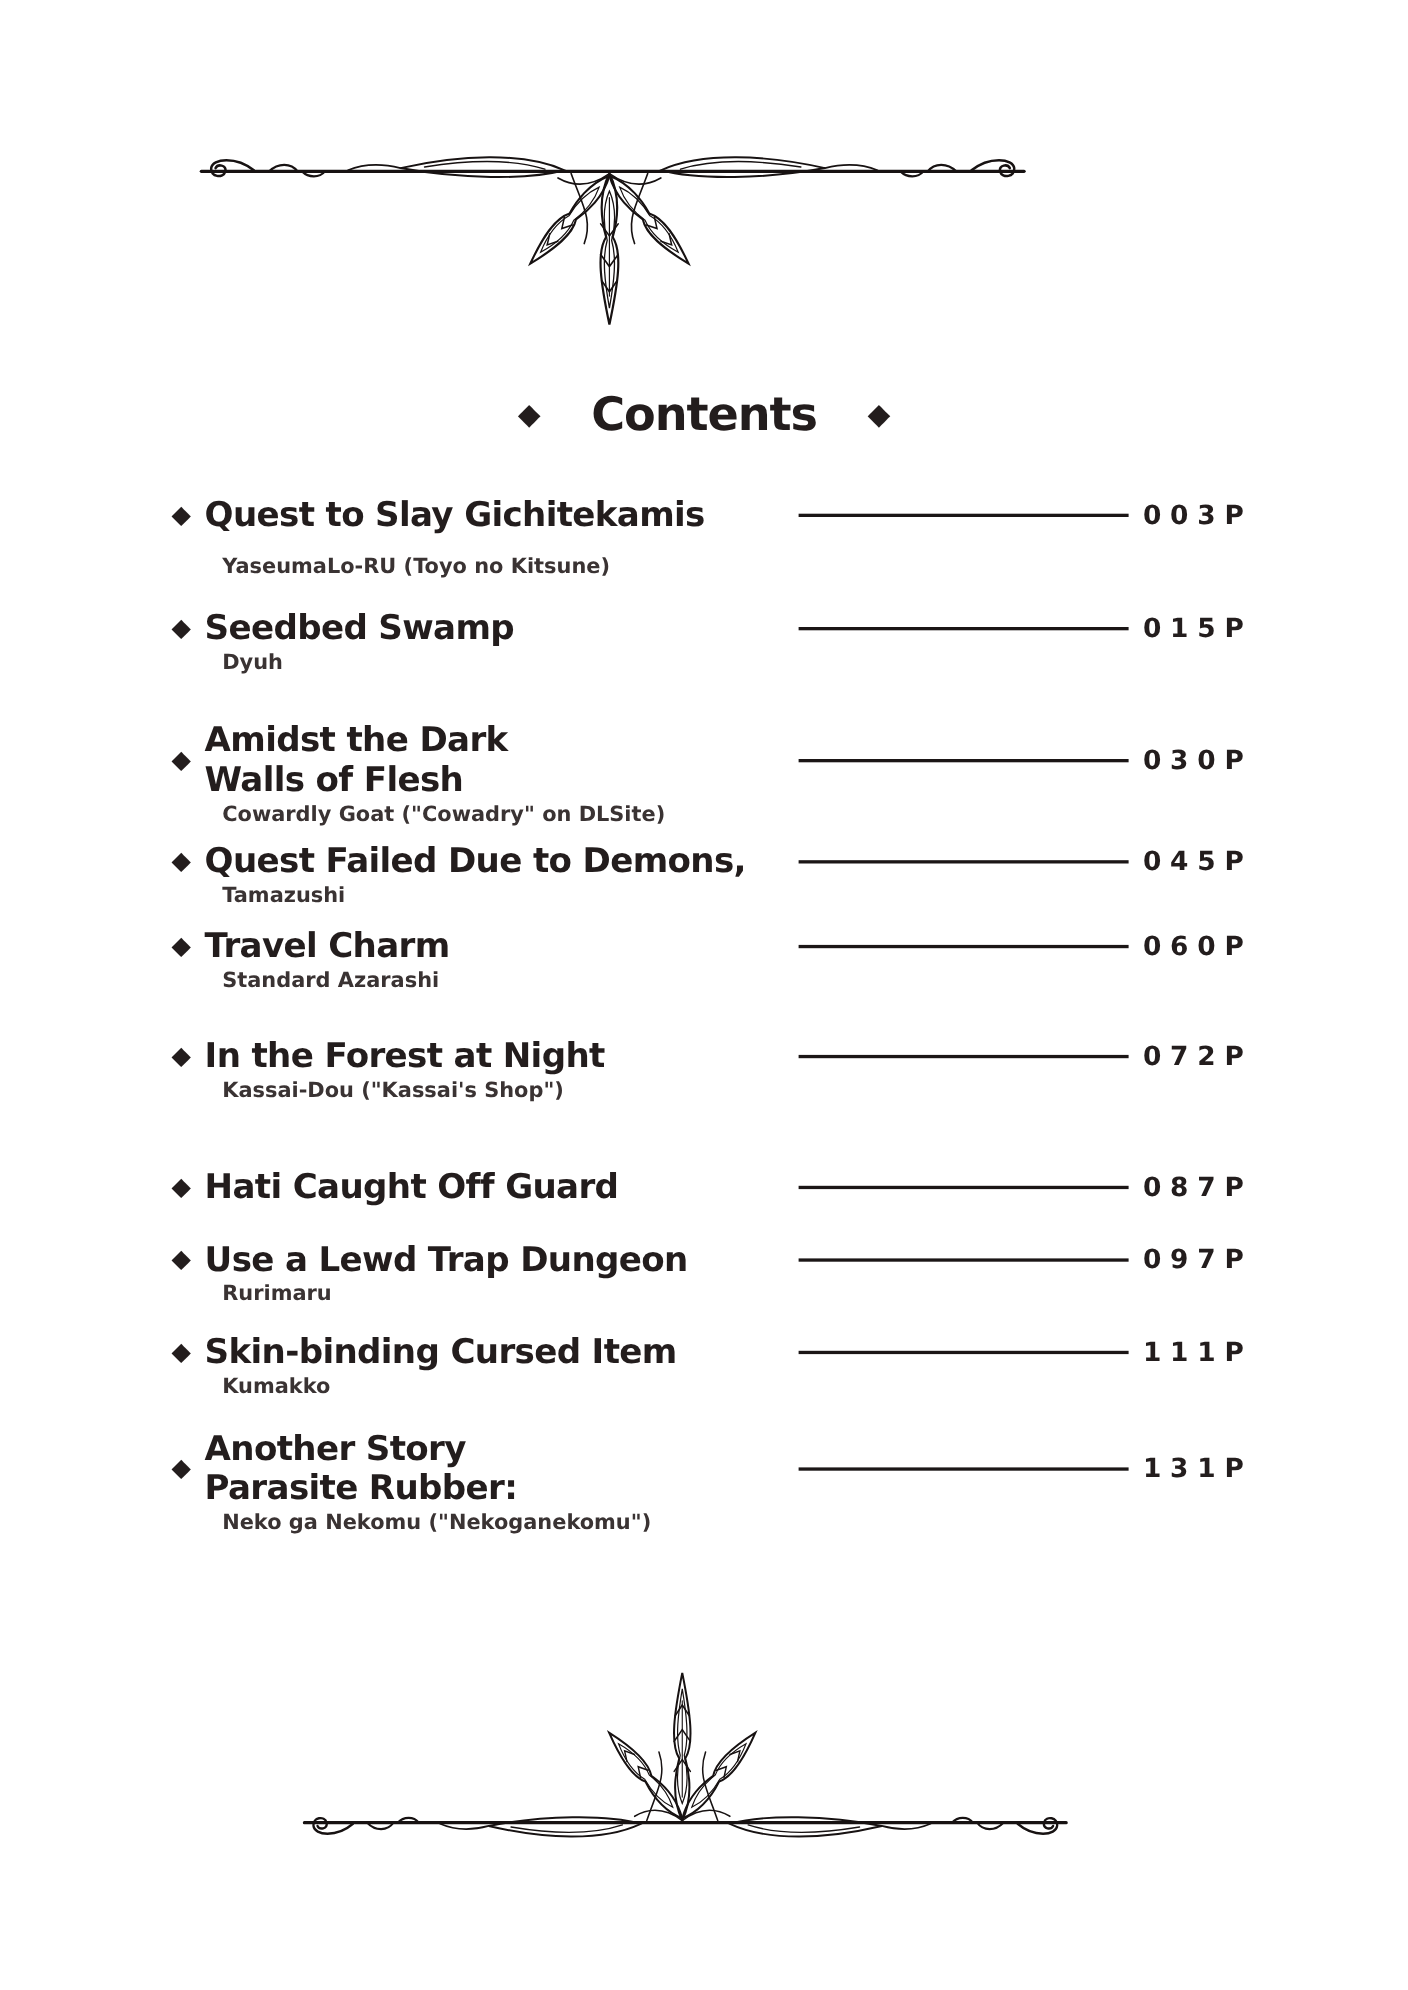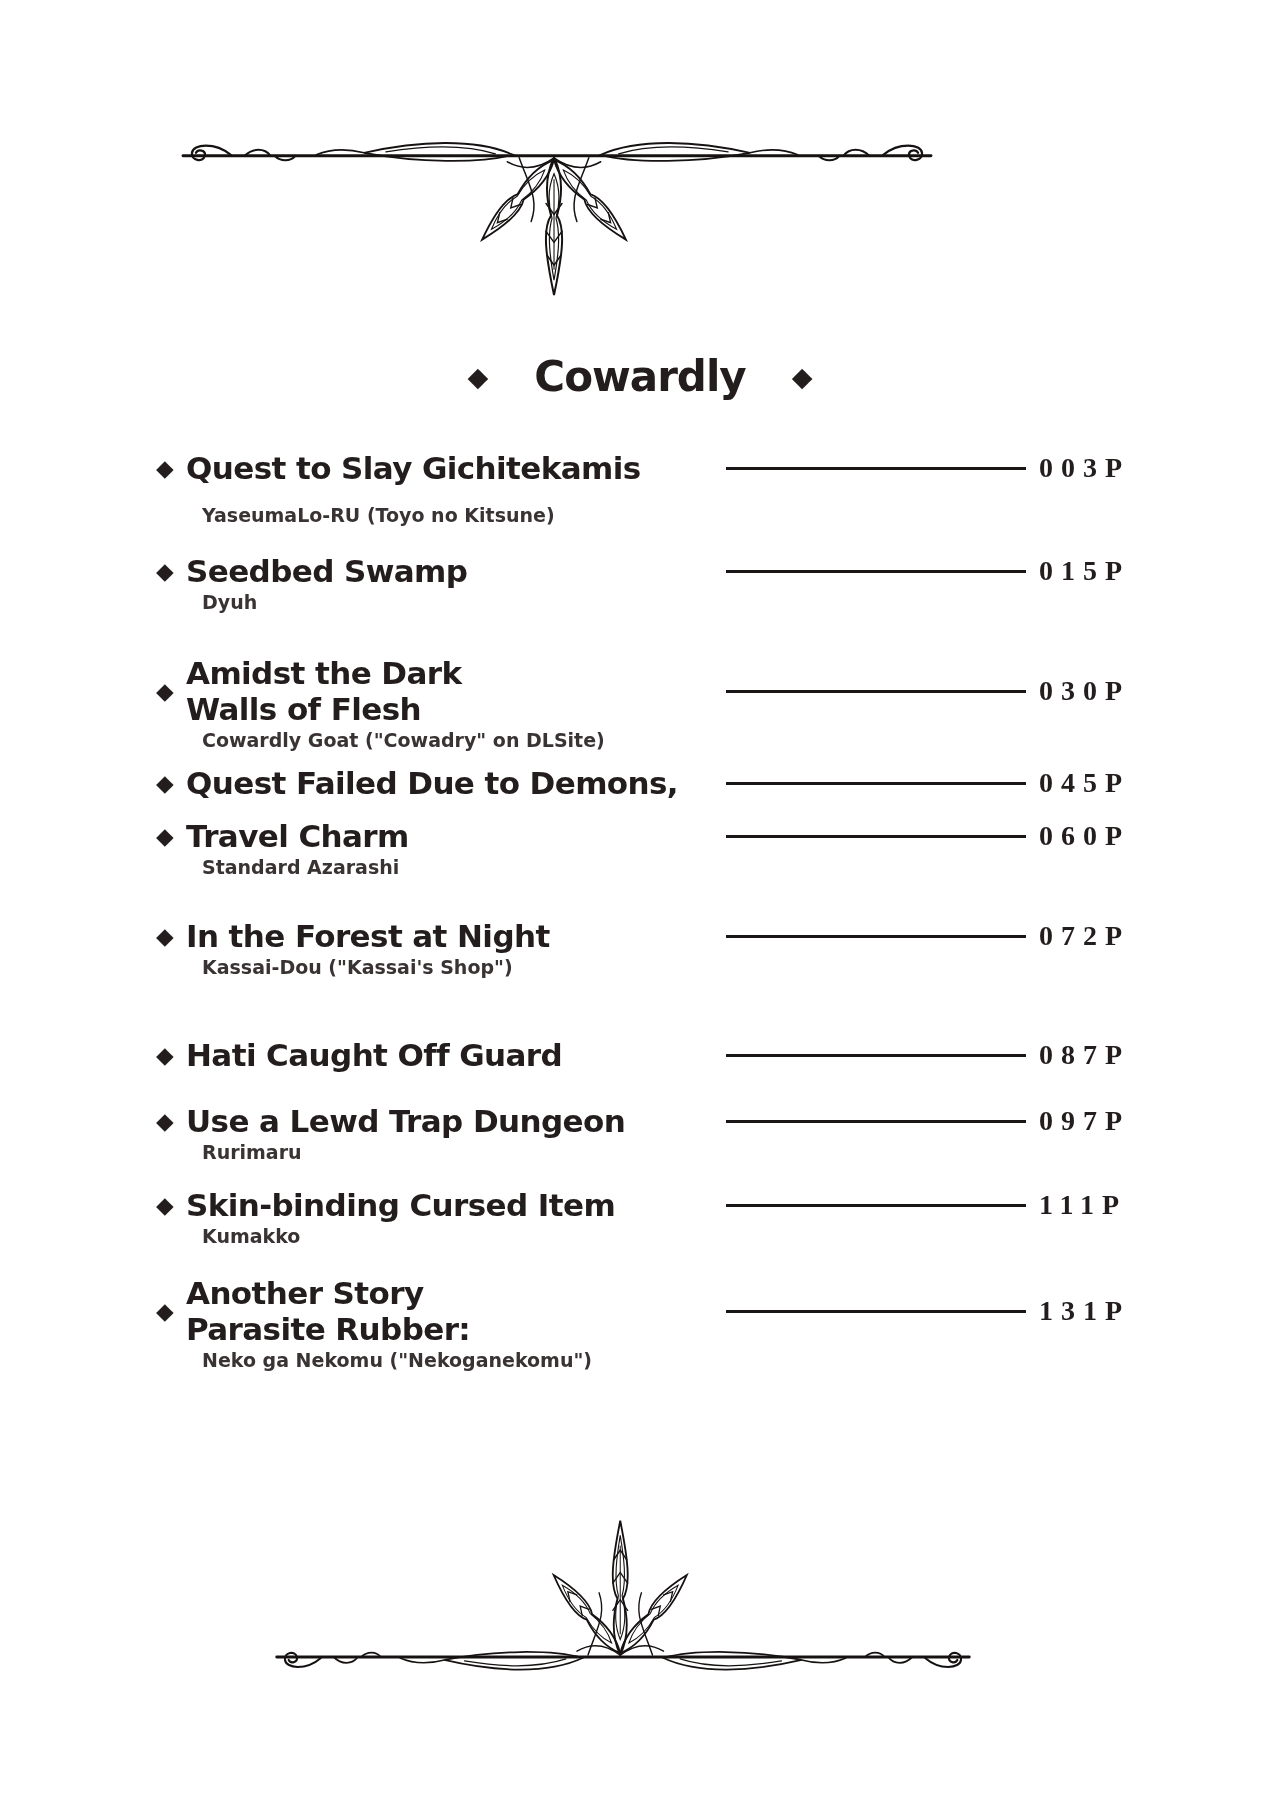--- a/index.html
+++ b/index.html
@@ -54,23 +54,23 @@
     font-size:31px;font-weight:bold;
     letter-spacing:-0.6px;line-height:36px;
     white-space:nowrap;
   }
   .leader{
     height:3px;background:#1b1616;
     width:300px;flex-shrink:0;
     margin-left:auto;margin-right:13px;
   }
   .page{
-    font-size:28px;font-weight:bold;
+    font-size:24px;font-weight:bold;
     letter-spacing:8px;white-space:nowrap;
-    flex-shrink:0;width:108px;font-family:Liberation Serif, serif;
+    flex-shrink:0;width:108px;
   }
   .author{
     margin:2px 0 0 46px;
     font-size:19px;font-weight:bold;
     line-height:22px;color:#3a3333;
     white-space:nowrap;
   }
   .entry:nth-child(1) .author{margin-top:18px;}
   #orn-defs{position:absolute;width:0;height:0;overflow:hidden;}
 </style>
@@ -117,21 +117,21 @@
 <div id="page">
 
   <div class="orn-top">
     <svg width="758" height="184" viewBox="0 0 760 185" xmlns="http://www.w3.org/2000/svg">
       <use href="#orn"></use>
     </svg>
   </div>
 
   <h1 class="heading">
     <span class="hdiamond">◆</span>
-    <span class="hword">Cowardly</span>
+    <span class="hword">Contents</span>
     <span class="hdiamond">◆</span>
   </h1>
 
   <div id="toc-list">
   <div class="entry">
     <div class="title-row">
       <span class="diamond">◆</span>
       <div class="titles">
             <div class="tline">Quest to Slay Gichitekamis</div>
           </div>
@@ -168,20 +168,21 @@
 
   <div class="entry">
     <div class="title-row">
       <span class="diamond">◆</span>
       <div class="titles">
             <div class="tline">Quest Failed Due to Demons,</div>
           </div>
       <div class="leader"></div>
       <div class="page">045P</div>
     </div>
+    <div class="author">Tamazushi</div>
   </div>
 
   <div class="entry">
     <div class="title-row">
       <span class="diamond">◆</span>
       <div class="titles">
             <div class="tline">Travel Charm</div>
           </div>
       <div class="leader"></div>
       <div class="page">060P</div>

